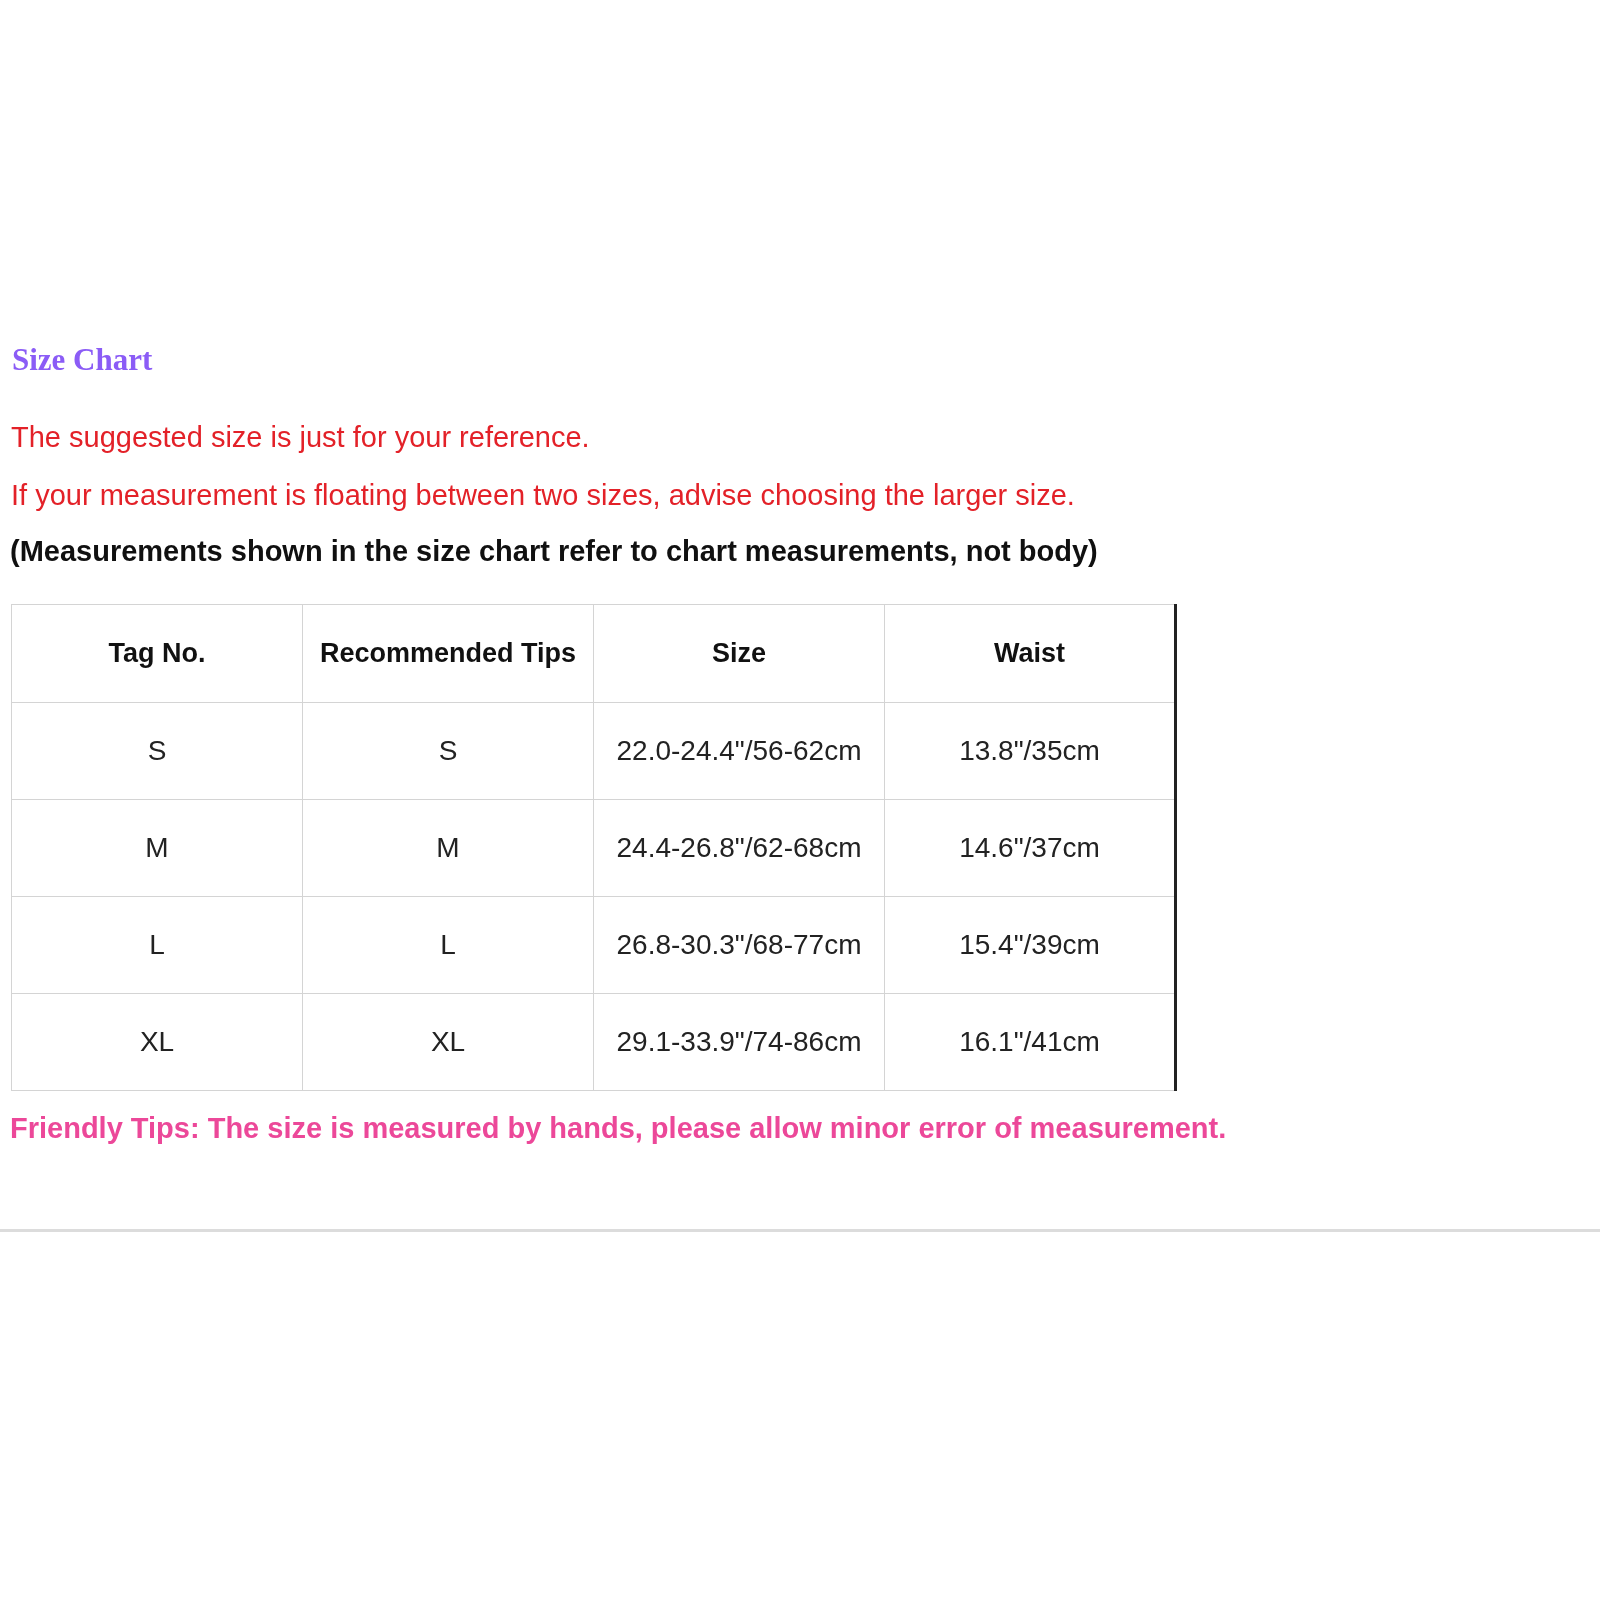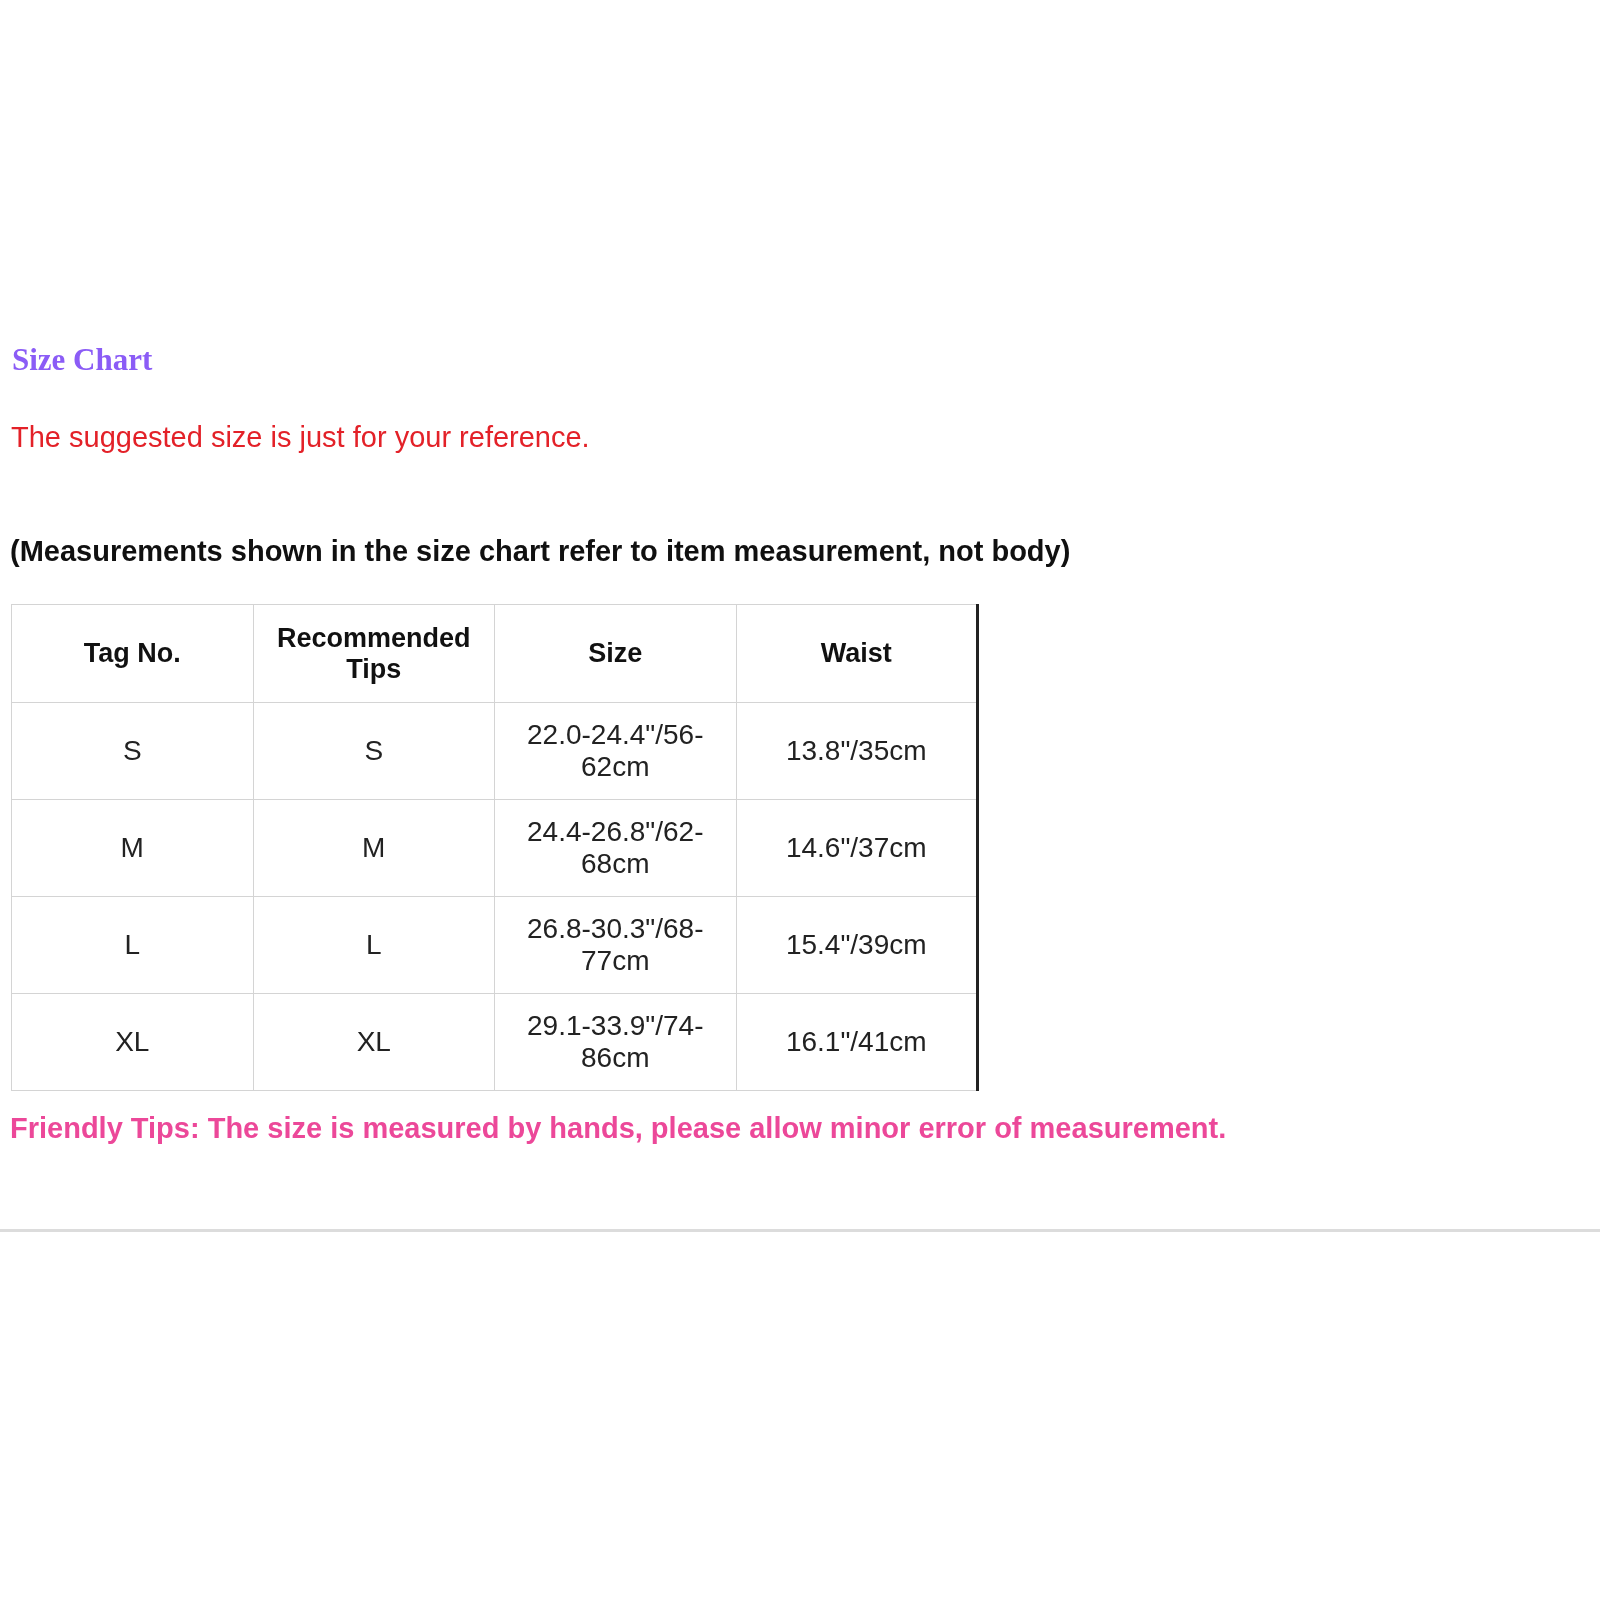--- a/index.html
+++ b/index.html
@@ -41,21 +41,21 @@
     left: 10px;
     top: 535px;
     font-size: 29px;
     font-weight: bold;
     color: #101010;
   }
   table.size-table {
     position: absolute;
     left: 11px;
     top: 604px;
-    width: 968px;
+    width: 1166px;
     border-collapse: collapse;
     table-layout: fixed;
     border: 1px solid #cccccc;
     border-right: 3px solid #222222;
   }
   table.size-table th, table.size-table td {
     border: 1px solid #d4d4d4;
     text-align: center;
     vertical-align: middle;
     padding: 0;
@@ -92,22 +92,23 @@
   }
 </style>
 </head>
 <body>
 
 <div class="canvas">
 
   <div class="page-title">Size Chart</div>
 
   <div class="note-red note-red-1">The suggested size is just for your reference.</div>
+  <div class="note-red note-red-2">If your measurement is floating between two sizes, advise choosing the larger size.</div>
 
-  <div class="note-bold">(Measurements shown in the size chart refer to item measurement, not body)</div>
+  <div class="note-bold">(Measurements shown in the size chart refer to chart measurements, not body)</div>
 
   <table class="size-table">
     <thead>
       <tr>
         <th>Tag No.</th>
         <th>Recommended Tips</th>
         <th>Size</th>
         <th>Waist</th>
       </tr>
     </thead>

